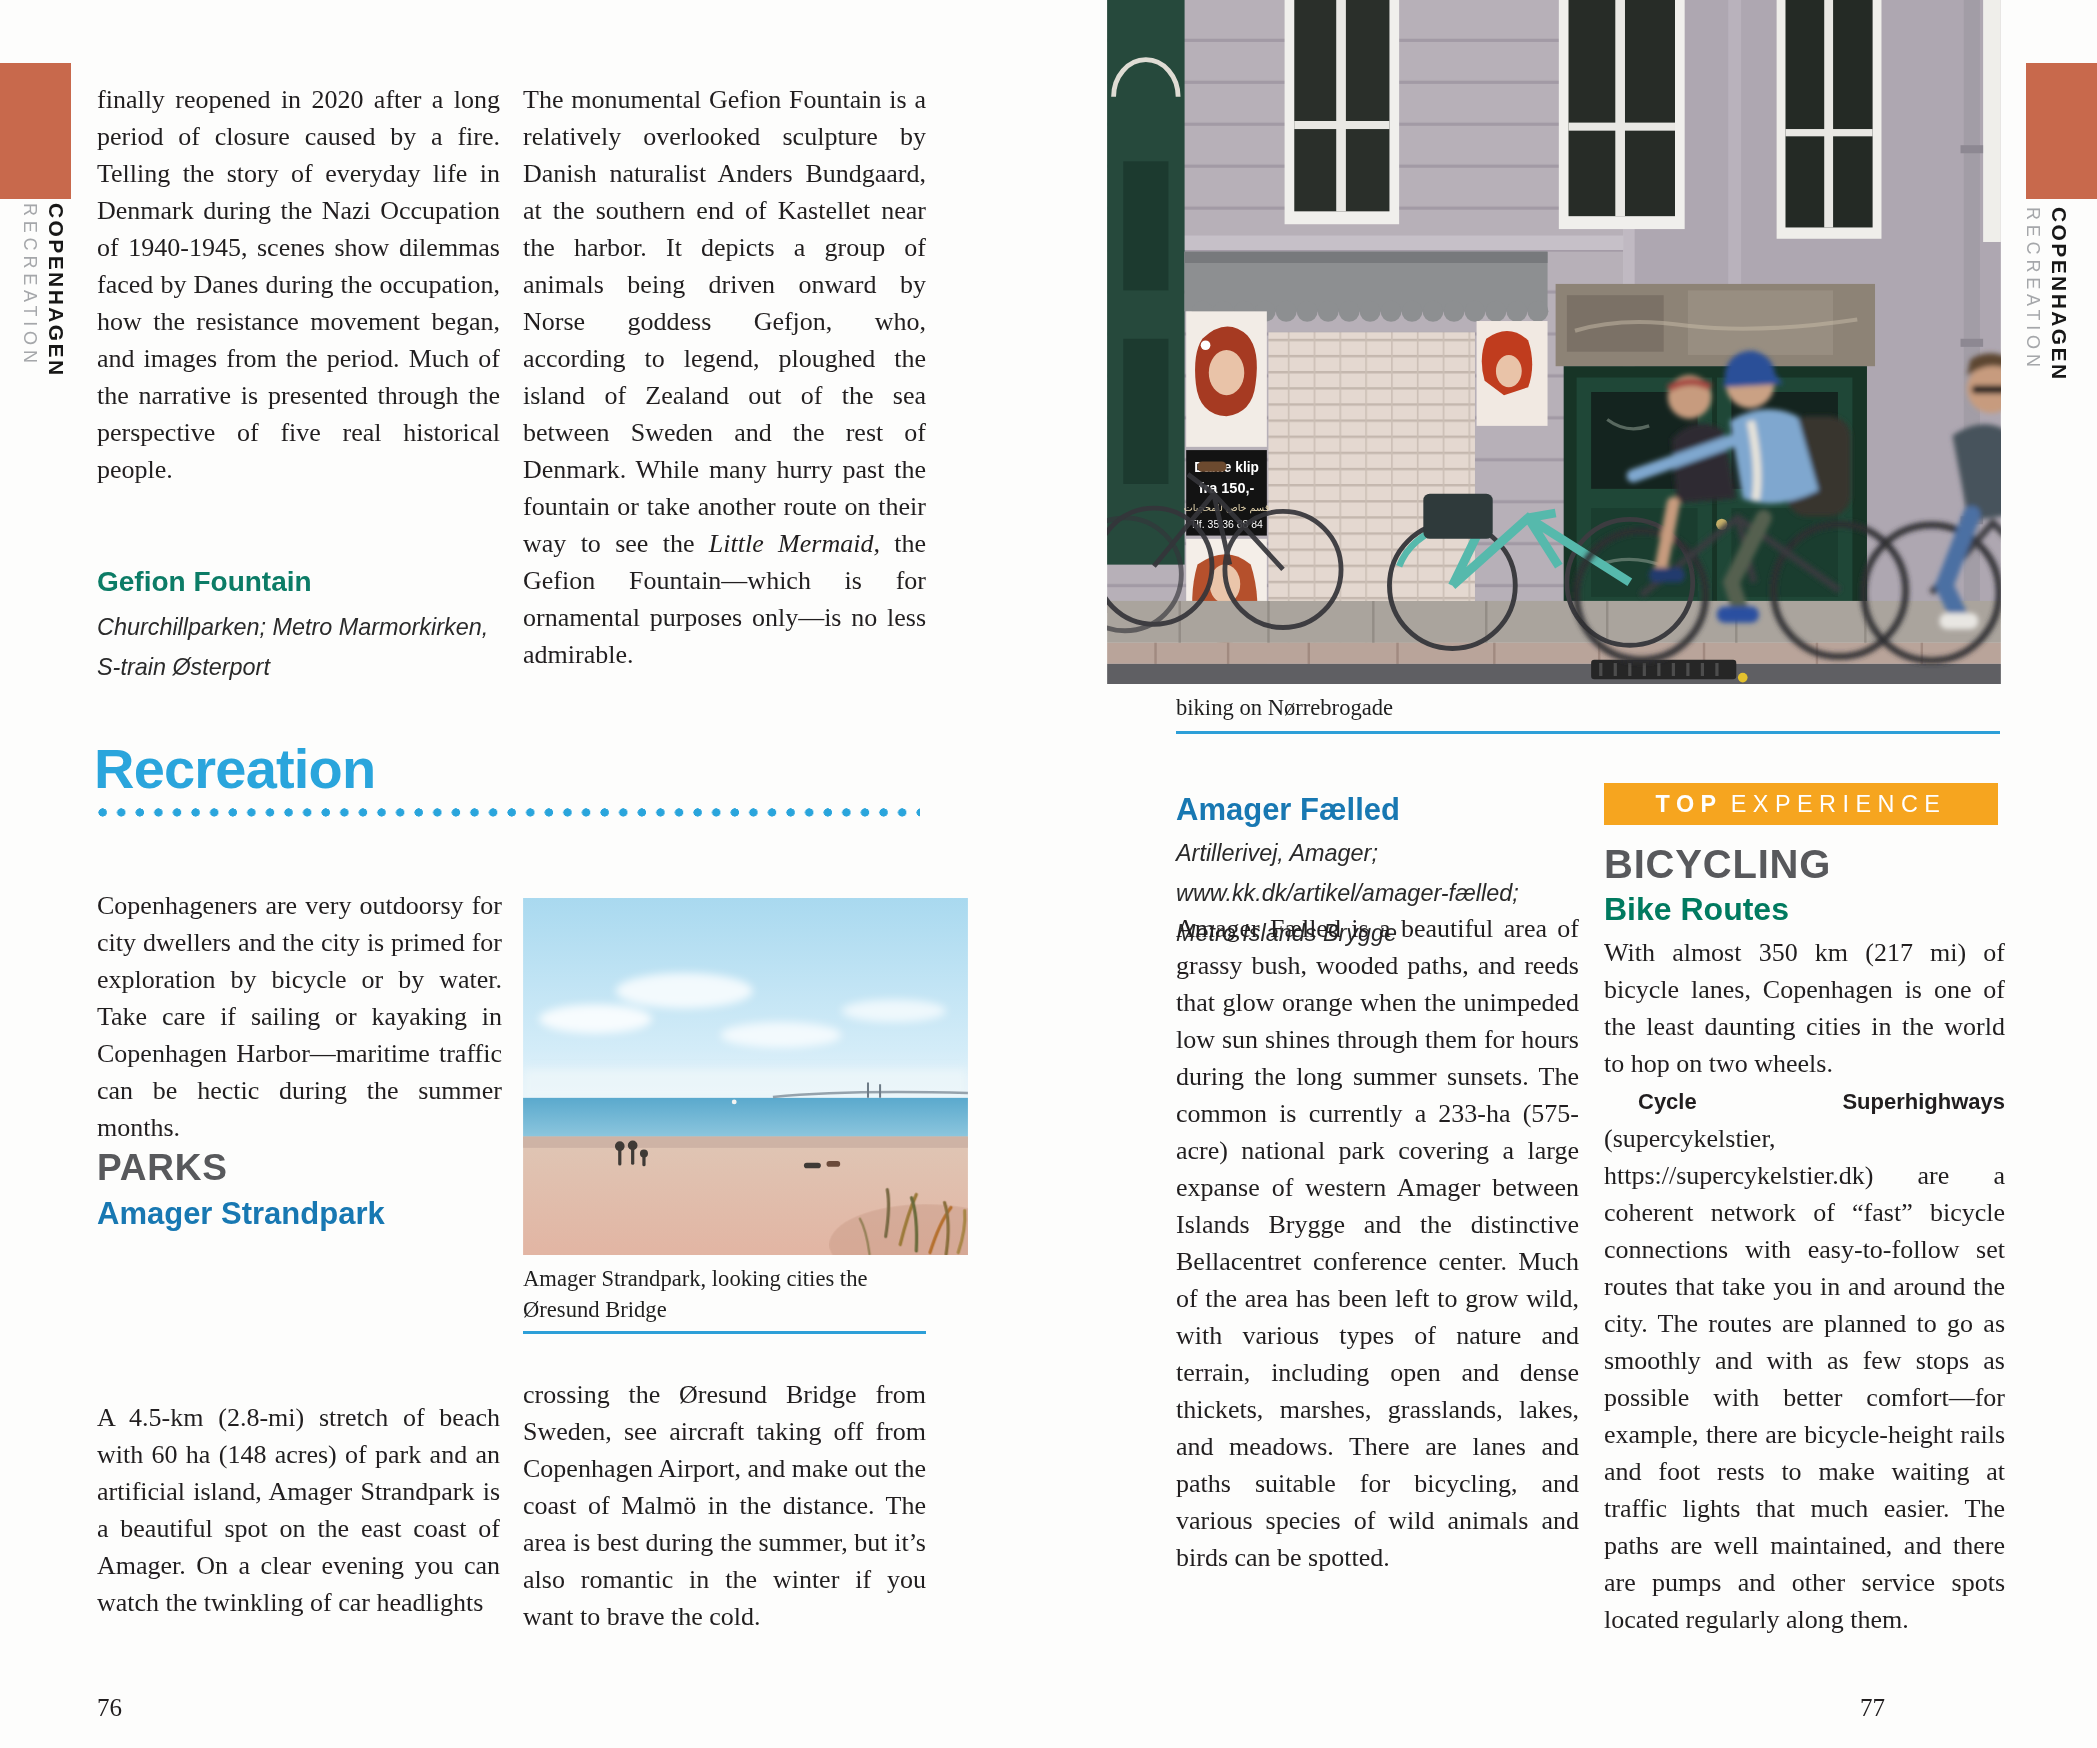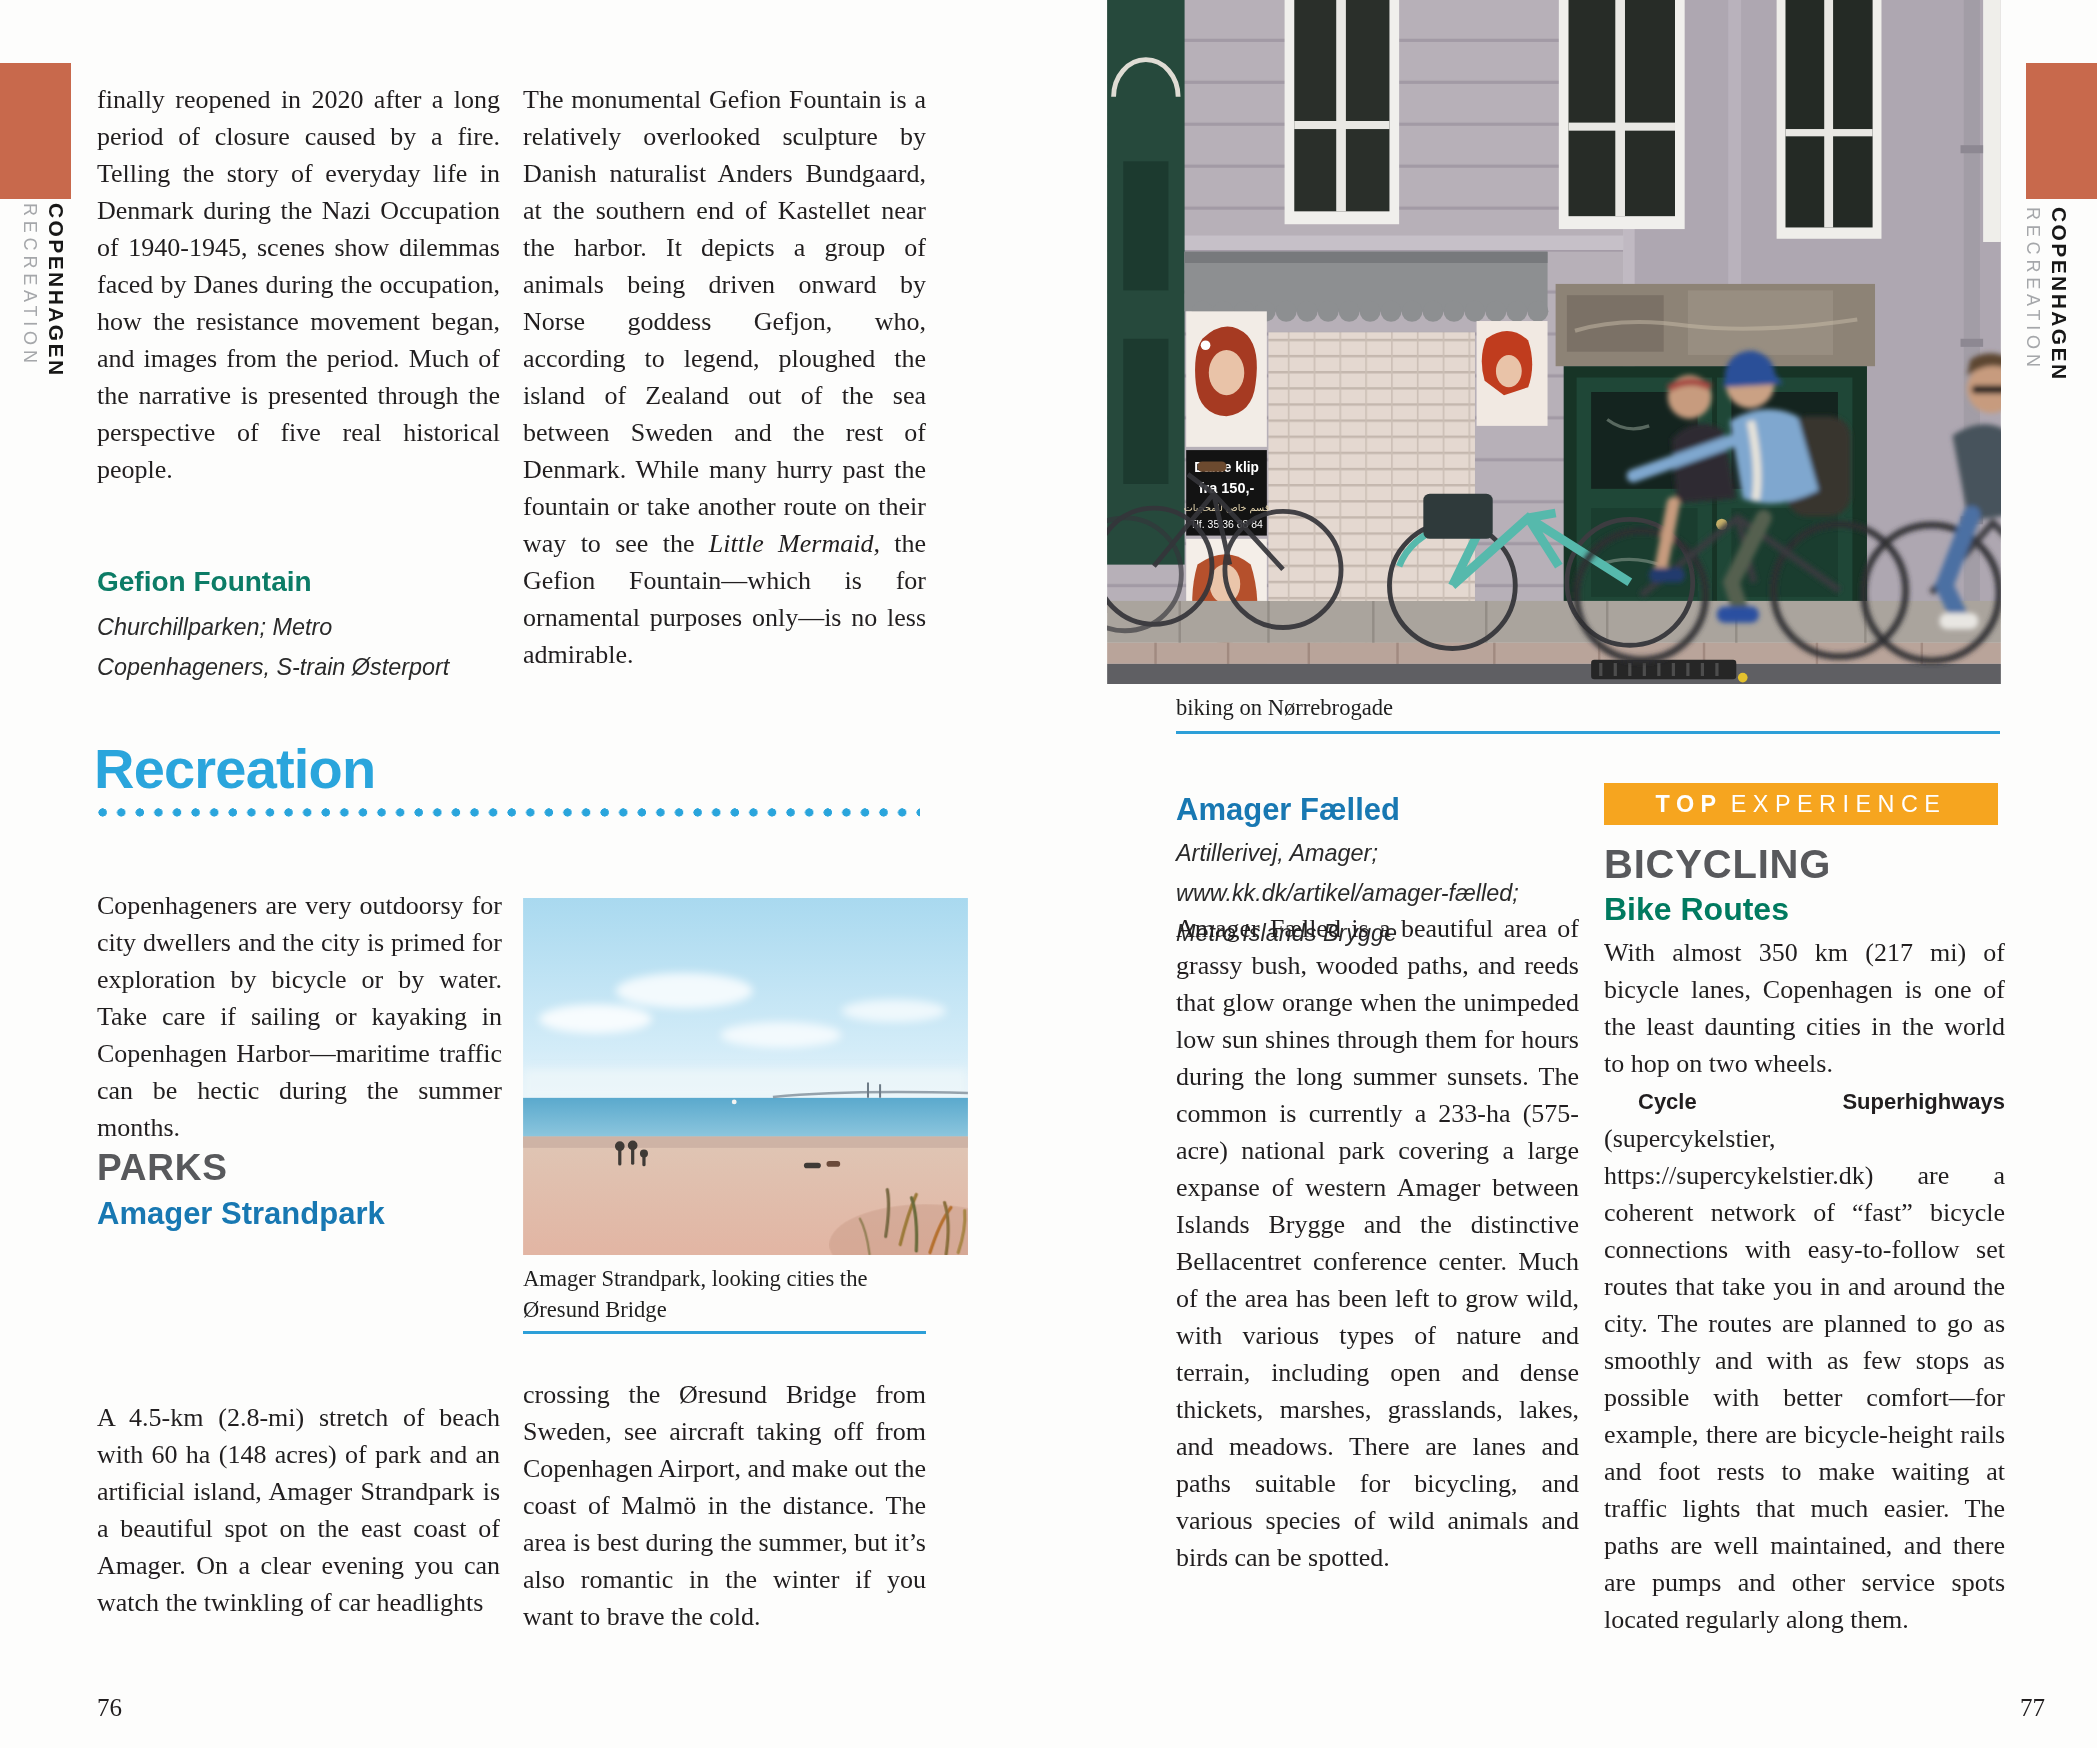--- a/index.html
+++ b/index.html
@@ -46,21 +46,21 @@
 
   <div class="abs tab-rect" style="left:0;top:63px;width:71px;height:136px;"></div>
   <div class="abs vtab" style="left:14.5px;top:203px;">
     <span class="strong">COPENHAGEN</span>
     <span class="light">RECREATION</span>
   </div>
 
   <p class="abs serif" style="left:97px;top:81px;width:403px;">finally reopened in 2020 after a long period of closure caused by a fire. Telling the story of everyday life in Denmark during the Nazi Occupation of 1940-1945, scenes show dilemmas faced by Danes during the occupation, how the resistance movement began, and images from the period. Much of the narrative is presented through the perspective of five real historical people.</p>
 
   <h3 class="abs h-teal" style="left:97px;top:566px;">Gefion Fountain</h3>
-  <p class="abs addr" style="left:97px;top:607px;width:403px;">Churchillparken; Metro Copenhageners, S-train Østerport</p>
+  <p class="abs addr" style="left:97px;top:607px;width:403px;">Churchillparken; Metro Marmorkirken, S-train Østerport</p>
 
   <p class="abs serif" style="left:523px;top:81px;width:403px;"><span>The monumental Gefion Fountain is a relatively overlooked sculpture by Danish naturalist Anders Bundgaard, at the southern end of Kastellet near the harbor. It depicts a group of animals being driven onward by Norse goddess Gefjon, who, according to legend, ploughed the island of Zealand out of the sea between Sweden and the rest of Denmark. While many hurry past the fountain or take another route on their way to see the </span><i>Little Mermaid,</i><span> the Gefion Fountain—which is for ornamental purposes only—is no less admirable.</span></p>
 
   <h1 class="abs h-section" style="left:94px;top:736px;">Recreation</h1>
   <div class="abs dots" style="left:97px;top:807px;width:823px;"></div>
 
   <p class="abs serif" style="left:97px;top:887px;width:405px;">Copenhageners are very outdoorsy for city dwellers and the city is primed for exploration by bicycle or by water. Take care if sailing or kayaking in Copenhagen Harbor—maritime traffic can be hectic during the summer months.</p>
 
   <h2 class="abs h-gray" style="left:97px;top:1147px;">PARKS</h2>
   <h3 class="abs h-blue" style="left:97px;top:1196px;">Amager Strandpark</h3>
@@ -336,21 +336,21 @@
       <span class="lite">EXPERIENCE</span>
   </div>
 
   <h2 class="abs h-gray-lg" style="left:1604px;top:842px;">BICYCLING</h2>
   <h3 class="abs h-green" style="left:1604px;top:891px;">Bike Routes</h3>
   <div class="abs" style="left:1604px;top:934px;width:401px;">
     <p class="serif">With almost 350 km (217 mi) of bicycle lanes, Copenhagen is one of the least daunting cities in the world to hop on two wheels.</p>
     <p class="serif" style="margin:0;"><span class="indent"></span><span class="bold-inline">Cycle Superhighways</span><span> (supercykelstier, https://supercykelstier.dk) are a coherent network of “fast” bicycle connections with easy-to-follow set routes that take you in and around the city. The routes are planned to go as smoothly and with as few stops as possible with better comfort—for example, there are bicycle-height rails and foot rests to make waiting at traffic lights that much easier. The paths are well maintained, and there are pumps and other service spots located regularly along them.</span></p>
   </div>
 
-  <p class="abs pagenum" style="left:1964px;top:1694px;width:81px;text-align:right;">77</p>
+  <p class="abs pagenum" style="left:1860px;top:1694px;width:81px;">77</p>
 
   <div class="abs tab-rect" style="left:2026px;top:63px;width:71px;height:136px;"></div>
   <div class="abs vtab" style="left:2018px;top:207px;">
     <span class="strong">COPENHAGEN</span>
     <span class="light">RECREATION</span>
   </div>
 
 </div>
 
 

